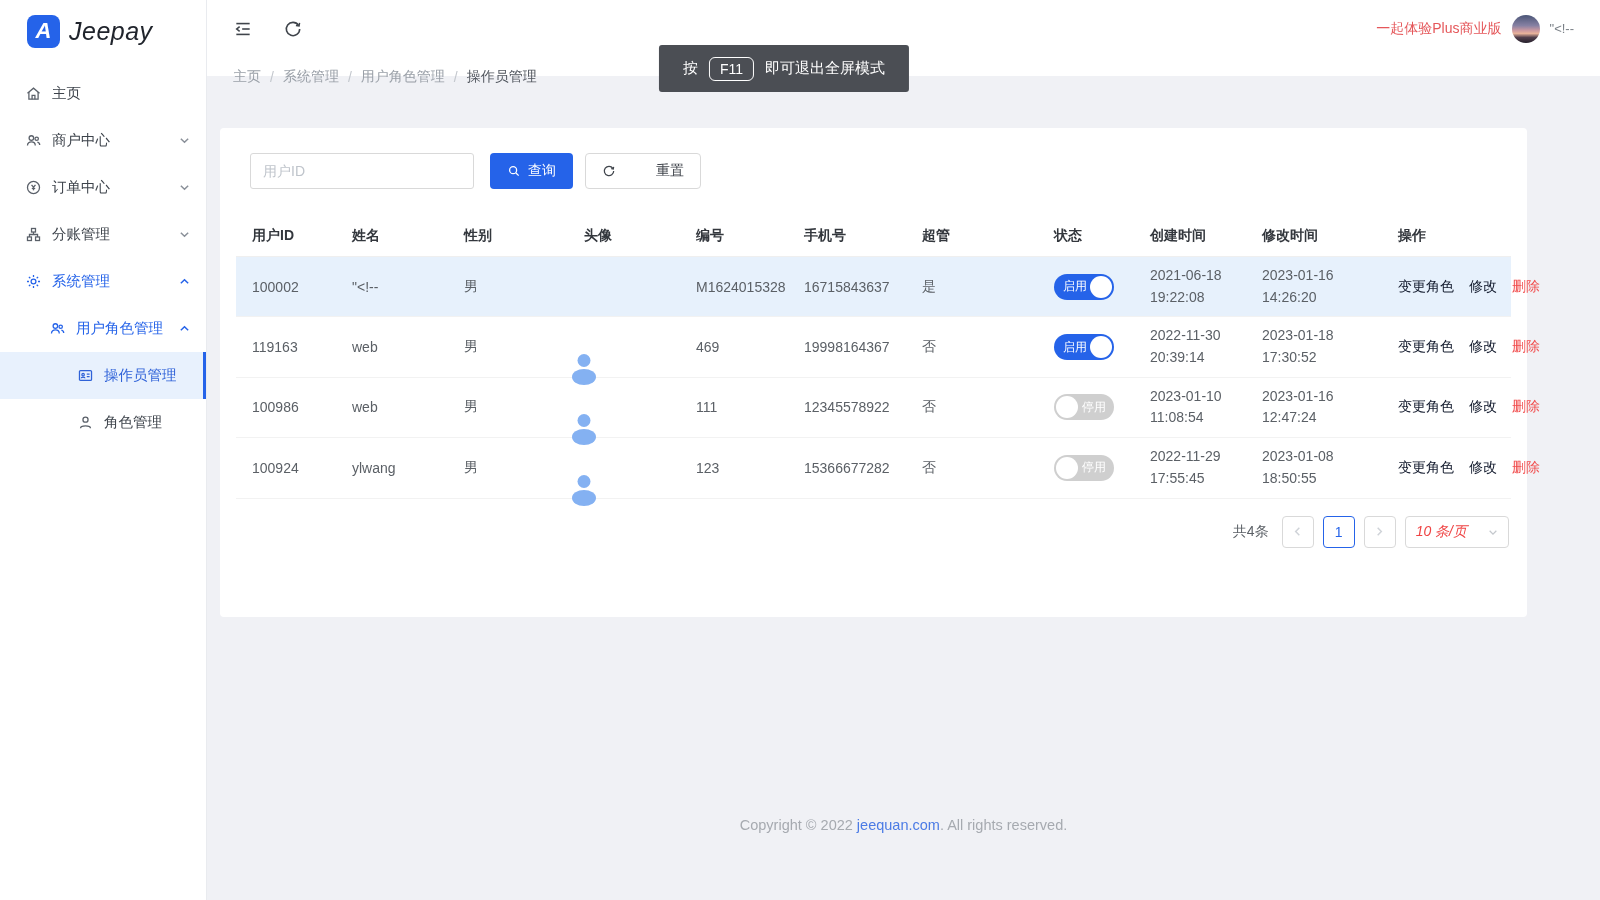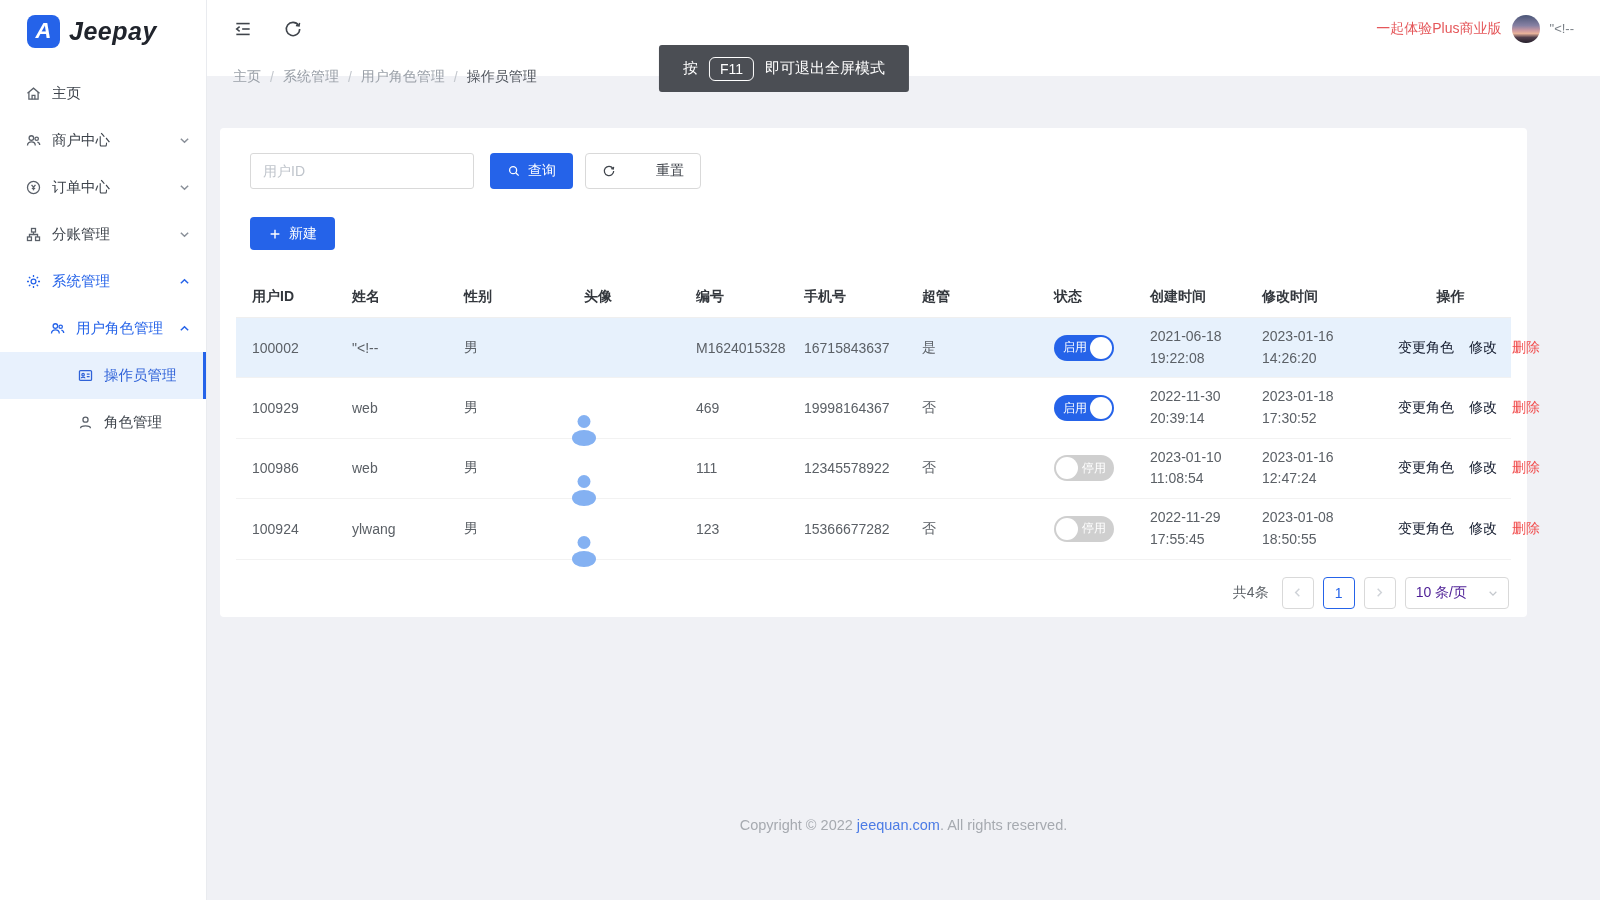--- a/index.html
+++ b/index.html
@@ -11,21 +11,21 @@
   }
   svg { display:block; }
 
   
   .sidebar { position:fixed; left:0; top:0; width:207px; height:900px; background:#fff;
              border-right:1px solid #e9ebef; z-index:20; }
   .logo-row { height:62px; display:flex; align-items:center; padding-left:27px; gap:9px; }
   .logo-mark { width:33px; height:33px; border-radius:8px; background:#2563e9; color:#fff;
                display:flex; align-items:center; justify-content:center;
                font-weight:bold; font-style:italic; font-size:22px; }
-  .logo-text { font-size:25px; font-weight:bold; font-style:italic; color:#20242c; letter-spacing:.5px; }
+  .logo-text { font-size:25px; font-weight:normal; font-style:italic; color:#20242c; letter-spacing:.5px; }
   .menu { padding-top:8px; }
   .menu-item { height:47px; display:flex; align-items:center; gap:10px; cursor:pointer;
                color:#3d434b; font-size:14.5px; position:relative; padding-right:16px; }
   .menu-item .mi-icon { width:17px; height:17px; color:#5a6069; flex:0 0 auto; }
   .menu-item .chev { margin-left:auto; color:#8a9099; width:11px; height:11px; }
   .lv1 { padding-left:25px; }
   .lv2 { padding-left:49px; }
   .lv3 { padding-left:77px; }
   .menu-item.open, .menu-item.open .mi-icon, .menu-item.open .chev { color:#2563e9; }
   .menu-item.selected { background:#e8f1fd; color:#2f62d8; }
@@ -69,21 +69,21 @@
   .btn-new { height:33px; padding:0 17px; }
   .bicon { width:14px; height:14px; }
 
   
   table { width:100%; border-collapse:collapse; margin-top:27px; table-layout:fixed; }
   th { text-align:left; font-weight:bold; color:#33373d; font-size:14px; padding:11px 8px;
        border-bottom:1px solid #efefef; }
   td { padding:8px 8px; font-size:14px; color:#5b6066; border-bottom:1px solid #f2f2f2; height:58px; }
   th:first-child, td:first-child { padding-left:16px; }
   tr.hl td { background:#e7f1fc; }
-  .col-ops { text-align:center; }
+  .col-ops { text-align:left; }
   .av { width:37px; height:37px; border-radius:50%; }
   .av-photo { background:linear-gradient(180deg,#4a5577 0%,#8781a3 38%,#cf9aa0 56%,#e8b29a 66%,#53404d 80%,#241f2b 100%); }
   .av-default { background:#e9f2fd; position:relative; overflow:hidden; }
   .av-default::before { content:""; position:absolute; left:50%; top:7px; transform:translateX(-50%);
      width:13px; height:13px; border-radius:50%; background:#84b1f2; }
   .av-default::after { content:""; position:absolute; left:50%; top:22px; transform:translateX(-50%);
      width:24px; height:16px; border-radius:50%; background:#84b1f2; }
   .toggle { width:60px; height:26px; border-radius:13px; position:relative; cursor:pointer;
             display:inline-flex; align-items:center; font-size:12px; color:#fff; }
   .toggle .knob { width:22px; height:22px; border-radius:50%; background:#fff; position:absolute; top:2px; }
@@ -96,22 +96,22 @@
   .lnk-danger { color:#f14c4c; }
   .dt { line-height:1.55; }
 
   
   .pager { display:flex; align-items:center; justify-content:flex-end; gap:9px; margin-top:17px; padding-right:2px; }
   .pg-total { color:#5b6066; margin-right:4px; }
   .pg-btn { width:32px; height:32px; border:1px solid #d9d9d9; border-radius:4px; background:#fff;
             display:flex; align-items:center; justify-content:center; color:#cfd3d8; cursor:not-allowed; }
   .pg-cur { border-color:#2563e9; color:#2563e9; font-size:14px; cursor:pointer; }
   .pg-size { min-width:89px; height:32px; border:1px solid #d9d9d9; border-radius:4px; background:#fff;
-             display:flex; align-items:center; justify-content:center; gap:21px; color:#4c1d95; cursor:pointer;
-             padding:0 10px; }
+             display:flex; align-items:center; justify-content:center; gap:21px; color:#ef4444; cursor:pointer;
+             padding:0 10px;font-style:italic; }
   .pg-size .chev { color:#c4c8cd; }
 
   
   .footer { position:absolute; left:207px; width:1393px; top:817px; text-align:center;
             color:#a6aab0; font-size:14.5px; }
   .footer a { color:#4b7be5; text-decoration:none; cursor:pointer; }
 </style>
 </head>
 <body>
 
@@ -262,28 +262,20 @@
     </button>
     <button class="btn btn-default btn-reset">
       <svg class="bicon" viewBox="0 0 24 24" fill="none" stroke="currentColor" stroke-width="2.2">
           <path d="M18.6 7.5 A8 8 0 1 0 20 12"></path>
           <path d="M15.8 7.8 L19.3 8.4 L19.9 4.9"></path>
         </svg>
       <span>重置</span>
     </button>
   </div>
 
-  <div class="new-row">
-    <button class="btn btn-primary btn-new">
-      <svg class="bicon" viewBox="0 0 24 24" fill="none" stroke="currentColor" stroke-width="2.4">
-          <path d="M12 4.5 V19.5 M4.5 12 H19.5"></path>
-        </svg>
-      <span>新建</span>
-    </button>
-  </div>
 
   <table>
     <colgroup>
       <col style="width:108px">
         <col style="width:112px">
         <col style="width:120px">
         <col style="width:112px">
       <col style="width:108px">
         <col style="width:118px">
         <col style="width:132px">
@@ -322,21 +314,21 @@
             </span></td>
         <td class="dt">2021-06-18 19:22:08</td>
         <td class="dt">2023-01-16 14:26:20</td>
         <td class="col-ops"><span class="ops">
               <span class="lnk">变更角色</span>
               <span class="lnk">修改</span>
               <span class="lnk lnk-danger">删除</span>
             </span></td>
       </tr>
       <tr>
-        <td>100929</td>
+        <td>119163</td>
         <td>web</td>
         <td>男</td>
         <td><span class="av av-default"></span></td>
         <td>469</td>
         <td>19998164367</td>
         <td>否</td>
         <td><span class="toggle toggle-on">
               <span>启用</span>
               <span class="knob"></span>
             </span></td>

